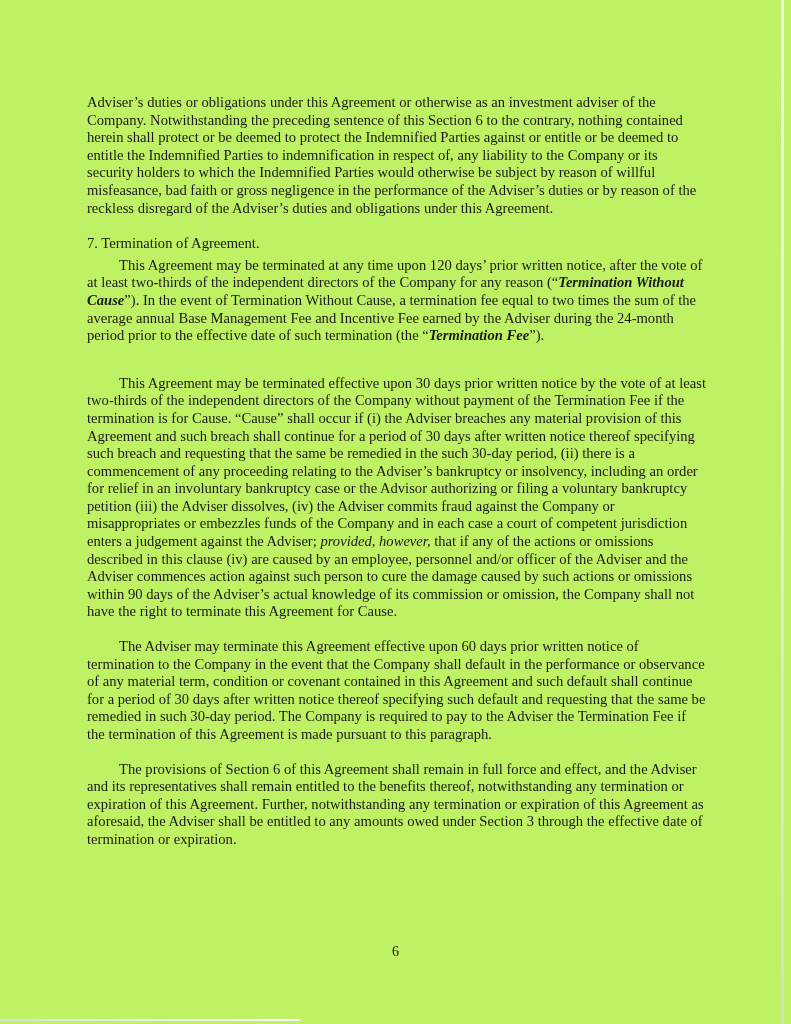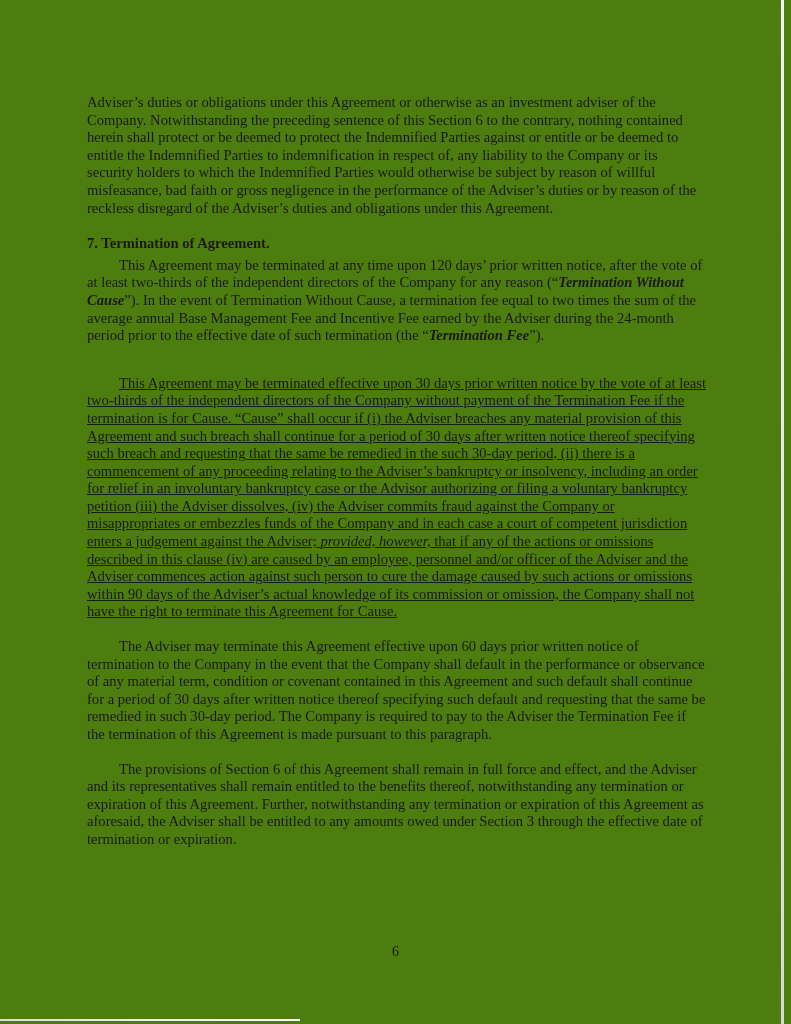--- a/index.html
+++ b/index.html
@@ -11,21 +11,21 @@
     width: 791px;
     height: 1024px;
     position: relative;
     overflow: hidden;
   }
   .page {
     position: absolute;
     left: 0; top: 0;
     width: 791px;
     height: 1024px;
-    background: #4d7c0f;
+    background: #bef264;
   }
   .scan-edge-right {
     position: absolute;
     left: 781px;
     top: 0;
     width: 3px;
     height: 1024px;
     background: linear-gradient(to bottom, #f2f2f2 0%, #e6e6e6 50%, #d8d8d8 100%);
   }
   .scan-edge-bottom {
@@ -46,27 +46,27 @@
     line-height: 17.6px;
     color: #1a1a1a;
   }
   .content p {
     margin: 0;
   }
   .p-first {
     margin-bottom: 18px !important;
   }
   .heading {
-    font-weight: bold;
+    font-weight: normal;
     margin-bottom: 4px !important;
   }
   .indent {
     text-indent: 32px;
   }
-  .gap-lg { margin-top: 30px !important; text-decoration: underline; }
+  .gap-lg { margin-top: 30px !important; }
   .gap-md { margin-top: 17px !important; font-family: Liberation Serif, serif; }
   .bi { font-weight: bold; font-style: italic; }
   .it { font-style: italic; }
   .page-number {
     position: absolute;
     left: 0;
     width: 791px;
     top: 944px;
     text-align: center;
     font-family: "Liberation Serif", "DejaVu Serif", serif;

